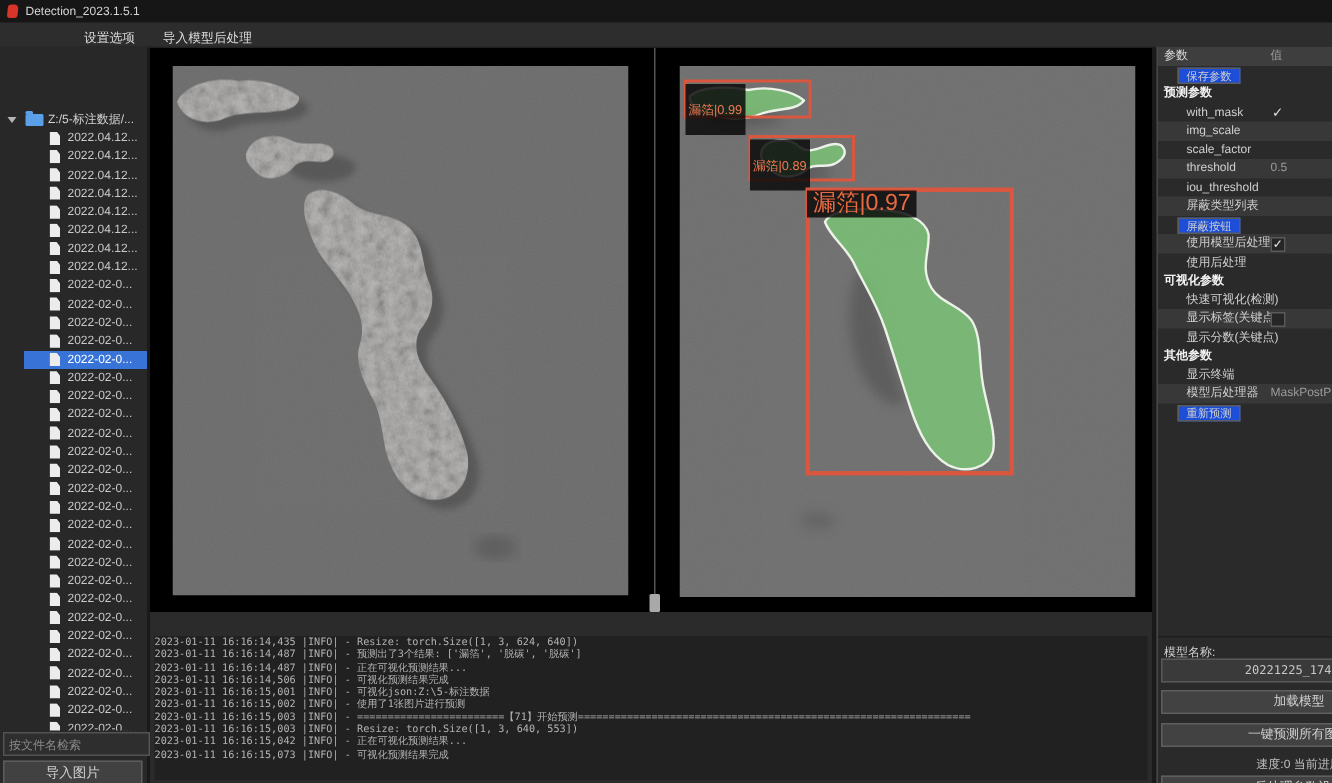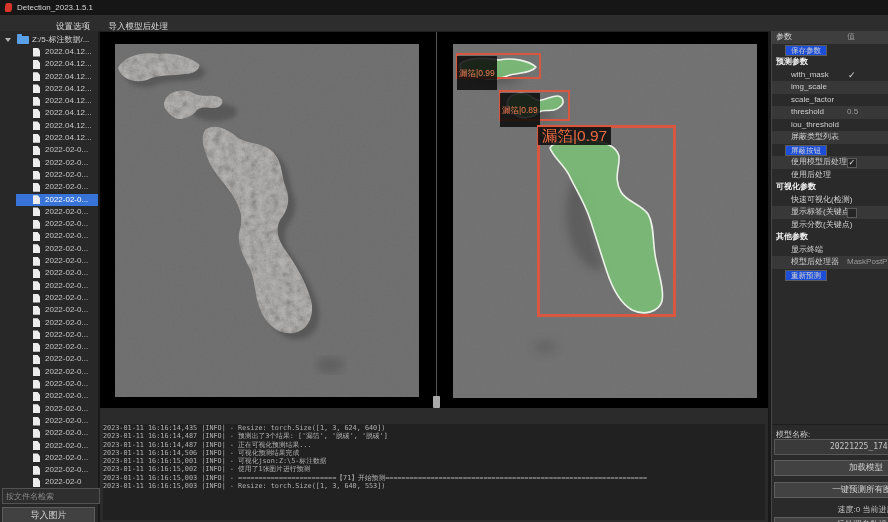--- a/index.html
+++ b/index.html
@@ -12,21 +12,21 @@
             font-size:8px;line-height:15px;}
   .app-icon{position:absolute;left:5px;top:3px;width:7px;height:9px;background:#d8352a;
             border-radius:2px 3px 2px 2px;transform:skewX(-6deg);}
   .win-title{position:absolute;left:17px;top:0;}
   .menubar{left:0;top:15px;width:888px;height:16px;background:#2d2d2d;border-bottom:1px solid #202020;padding-left:48px;}
   .menu-item{display:inline-block;padding:0 6px;margin-left:2px;font-size:8.5px;line-height:16px;color:#dcdcdc;}
   
   .left-panel{left:0;top:31px;width:98px;height:491px;background:#282828;}
   .tree{position:absolute;left:0;top:2px;width:98px;height:454px;overflow:hidden;}
   .tree-root{height:13px;line-height:13px;font-size:8px;color:#d2d2d2;white-space:nowrap;
-             overflow:hidden;position:relative;padding-left:32px;}
+             overflow:hidden;position:relative;padding-left:32px;margin-top:40px;}
   .tw-arrow{position:absolute;left:5px;top:5px;width:0;height:0;border-left:3.5px solid transparent;
             border-right:3.5px solid transparent;border-top:4.5px solid #b5b5b5;}
   .folder-icon{position:absolute;left:17px;top:3px;width:12px;height:8px;background:#5aa0e8;border-radius:1px;}
   .folder-icon::before{content:"";position:absolute;left:0;top:-2px;width:5px;height:2px;background:#5aa0e8;border-radius:1px 1px 0 0;}
   .tree-row{height:12.3px;line-height:12.3px;font-size:8px;color:#c9c9c9;position:relative;
             padding-left:45px;white-space:nowrap;overflow:hidden;}
   .tree-row .page-icon{position:absolute;left:33px;top:1.6px;width:7px;height:9px;background:#ececec;
             clip-path:polygon(0 0,68% 0,100% 32%,100% 100%,0 100%);}
   .tree-row.selected{background:linear-gradient(90deg,transparent 0 16px,#3874d8 16px);color:#ffffff;}
   .search-input{position:absolute;left:2px;top:457px;width:90px;height:14px;background:#2e2e2e;
@@ -224,20 +224,22 @@
   <div class="log-title">日志:</div>
   <div class="log-list" id="log-list">
       <div class="log-line">2023-01-11 16:16:14,435 |INFO| - Resize: torch.Size([1, 3, 624, 640])</div>
       <div class="log-line">2023-01-11 16:16:14,487 |INFO| - 预测出了3个结果: ['漏箔', '脱碳', '脱碳']</div>
       <div class="log-line">2023-01-11 16:16:14,487 |INFO| - 正在可视化预测结果...</div>
       <div class="log-line">2023-01-11 16:16:14,506 |INFO| - 可视化预测结果完成</div>
       <div class="log-line">2023-01-11 16:16:15,001 |INFO| - 可视化json:Z:\5-标注数据</div>
       <div class="log-line">2023-01-11 16:16:15,002 |INFO| - 使用了1张图片进行预测</div>
       <div class="log-line">2023-01-11 16:16:15,003 |INFO| - ========================【71】开始预测================================================================</div>
       <div class="log-line">2023-01-11 16:16:15,003 |INFO| - Resize: torch.Size([1, 3, 640, 553])</div>
+      <div class="log-line">2023-01-11 16:16:15,042 |INFO| - 正在可视化预测结果...</div>
+      <div class="log-line">2023-01-11 16:16:15,073 |INFO| - 可视化预测结果完成</div>
     </div>
 </div>
 
 <div class="abs right-panel">
   <div id="param-rows">
       <div class="prow colheader">
         <span class="pname">参数</span>
         <span class="pval">值</span>
       </div>
       <div class="prow button">

